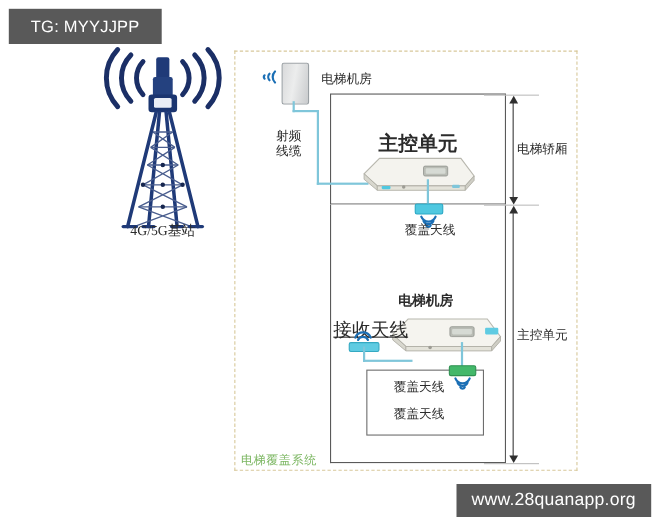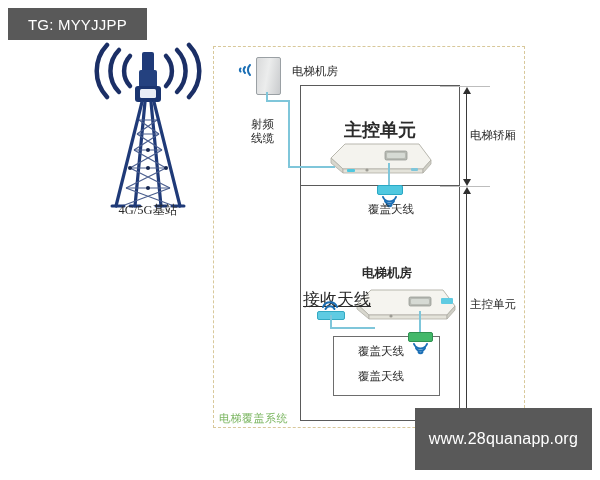--- a/index.html
+++ b/index.html
@@ -31,21 +31,21 @@
     left: 8px;
     top: 8px;
     height: 32px;
     padding: 0 20px;
     font-size: 15px;
   }
   #wm-bottom {
     right: 8px;
     bottom: 10px;
     height: 30px;
-    padding: 16px 14px;
+    padding: 0 14px;
     font-size: 16px;
   }
 
   
   #basestation {
     position: absolute;
     left: 82px;
     top: 42px;
     width: 132px;
     height: 182px;

